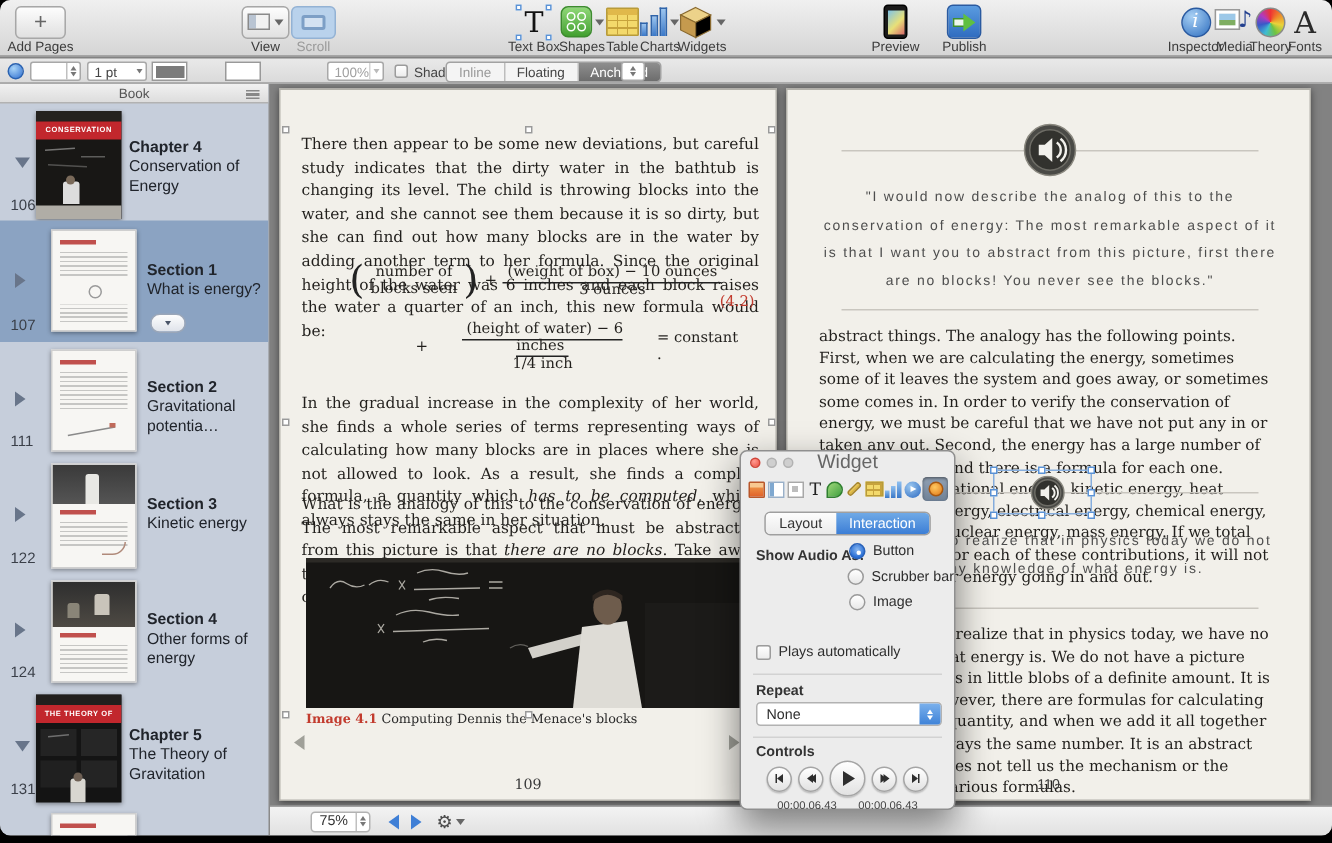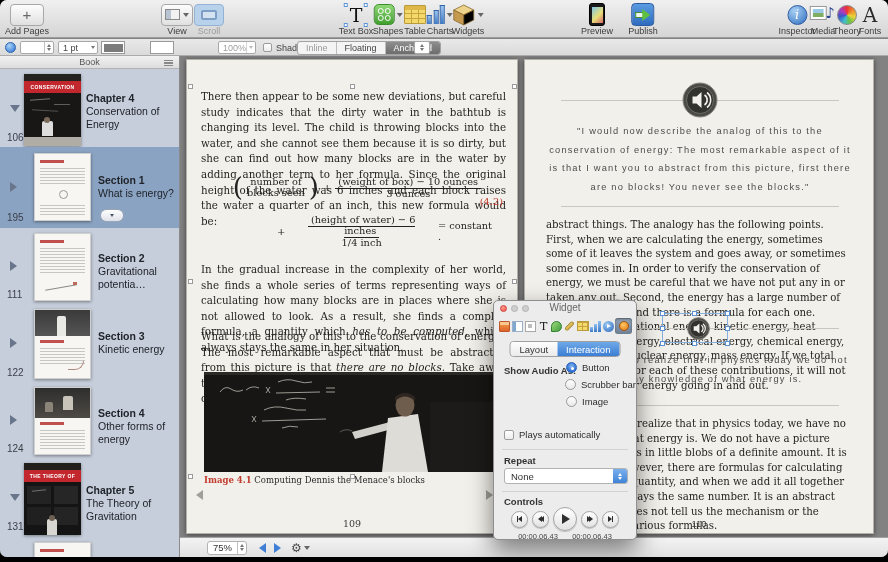--- a/index.html
+++ b/index.html
@@ -122,21 +122,21 @@
   .navarr{position:absolute;width:0;height:0;border-top:5px solid transparent;border-bottom:5px solid transparent;}
   .navarr.l{border-right:7px solid #a0a099;}
   .navarr.r{border-left:7px solid #a0a099;}
   .handle{position:absolute;width:5px;height:5px;background:#fff;border:1px solid #9a9a9a;z-index:6;}
   .handle.blue{border-color:#5b93d6;}
   .selrect{position:absolute;border:1px solid #86aede;z-index:5;}
 
   
   .panel{position:absolute;left:493px;top:300px;width:144px;height:240px;background:#ececec;
     border:1px solid #8f8f8f;border-radius:5px;box-shadow:0 10px 24px rgba(0,0,0,.5);z-index:50;font-size:9.5px;color:#2e2e2e;}
-  .p-title{position:absolute;top:0;left:0;right:0;height:14px;text-align:center;font-size:10px;color:#666;line-height:14px;}
+  .p-title{position:absolute;top:0;left:0;right:0;height:14px;text-align:center;font-size:13px;color:#666;line-height:14px;}
   .tl{position:absolute;top:4px;width:7px;height:7px;border-radius:50%;}
   .tl.r{left:6px;background:radial-gradient(circle at 35% 30%,#ff9a90,#ee5548);border:1px solid #d04438;}
   .tl.g1{left:17px;background:#cfcfcf;border:1px solid #b2b2b2;}
   .tl.g2{left:28px;background:#cfcfcf;border:1px solid #b2b2b2;}
   .p-icons{position:absolute;top:15px;left:4px;right:4px;height:20px;display:flex;align-items:center;justify-content:space-between;}
   .wpi{width:13px;height:14px;display:flex;align-items:center;justify-content:center;}
   .wpi.sel{width:17px;height:16px;background:linear-gradient(#93a2b5,#6f8196);border-radius:3px;box-shadow:inset 0 1px 2px rgba(0,0,0,.45);}
   .i-doc{width:11px;height:11px;background:linear-gradient(#f2a24e,#e0622a);border:1px solid #b9572a;border-radius:1px;box-shadow:inset 0 3px 0 #f8c890;}
   .i-layout{width:11px;height:11px;background:#fff;border:1px solid #9ab0c8;box-shadow:inset 3px 0 0 #7fa8d0;}
   .i-wrap{width:11px;height:11px;border:1px solid #a8a8a8;background:linear-gradient(#bdbdbd,#bdbdbd) 2px 2px/4px 4px no-repeat,#fff;}
@@ -411,21 +411,21 @@
       <div class="thumb pagey" style="left:34px;top:6px;height:68px">
         <div class="redbar"></div>
         <div class="tlines" style="top:12px;height:20px"></div>
         <div style="position:absolute;left:24px;top:36px;width:9px;height:9px;border:1px solid #9a9a9a;border-radius:50%"></div>
         <div class="tlines" style="top:49px;height:13px"></div>
       </div>
       <div class="sb-label" style="left:98px;top:27px">
         <b>Section 1</b>
         <span>What is energy?</span>
       </div>
-      <span class="pageno" style="bottom:5px">195</span>
+      <span class="pageno" style="bottom:5px">107</span>
       <span class="pill" style="left:100px;top:62px">
           <span class="d"></span>
         </span>
     </div>
 
     <div class="sb-row" style="top:172px;height:76px">
       <span class="dtri right" style="top:33px"></span>
       <div class="thumb pagey" style="left:34px;top:5px;height:68px">
         <div class="redbar"></div>
         <div class="tlines" style="top:12px;height:28px"></div>

